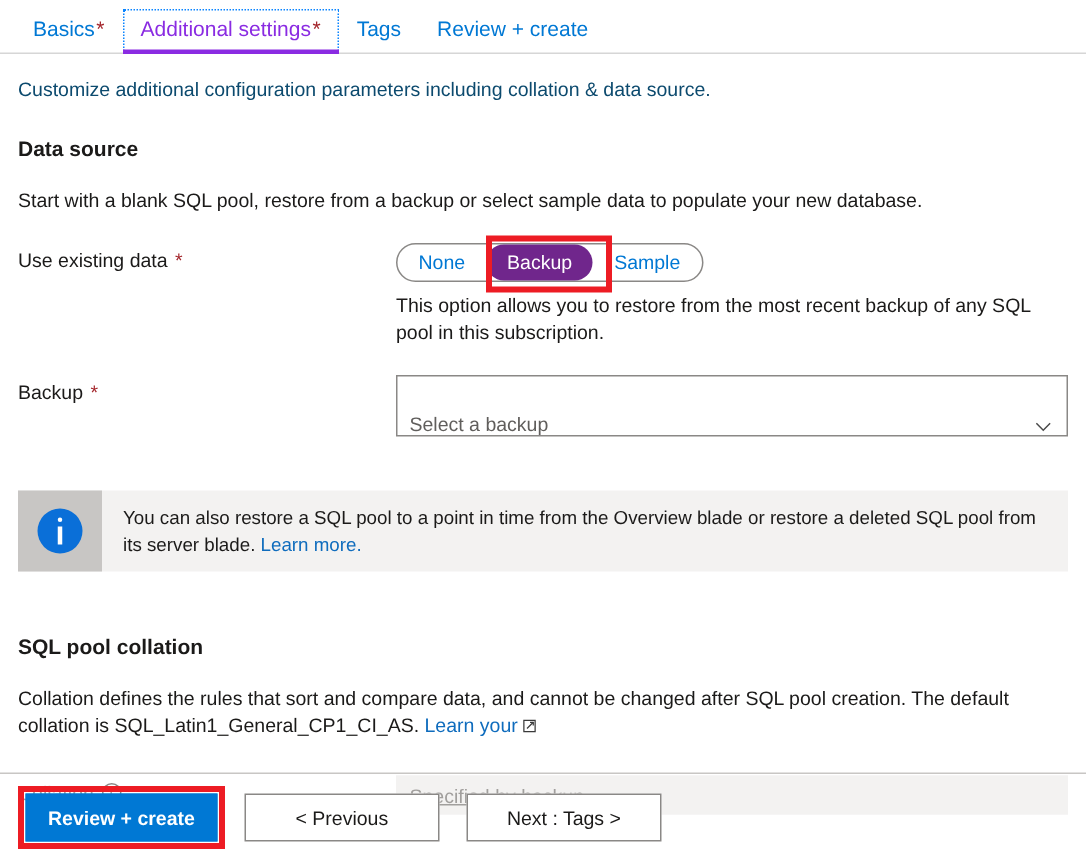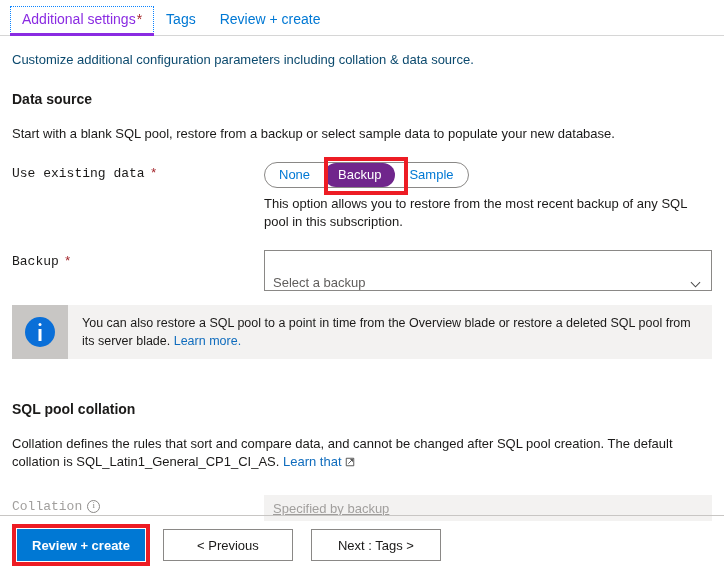--- a/index.html
+++ b/index.html
@@ -94,21 +94,20 @@
   }
   .row-label {
     width: 252px;
     flex: 0 0 252px;
     font-size: 13px;
     padding-top: 4px;
     color: #1b1a19;
     display: flex;
     align-items: center;
     gap: 5px;
-    font-family: Liberation Mono, monospace;
   }
   .row-label.disabled { color: #a19f9d; }
   .row-field {
     flex: 1 1 auto;
     min-width: 0;
   }
   .req-star { color: #a4262c; }
 
   .info-circle {
     display: inline-block;
@@ -213,21 +212,21 @@
     font-size: 13px;
     color: #a19f9d;
     text-decoration: underline;
   }
 
   
   .banner {
     display: flex;
     align-items: stretch;
     background: #f3f2f1;
-    margin-top: 14px;
+    margin-top: 36px;
     min-height: 52px;
   }
   .banner-iconcell {
     flex: 0 0 56px;
     background: #c8c6c4;
     display: flex;
     align-items: center;
     justify-content: center;
   }
   .banner-icon {
@@ -321,20 +320,23 @@
     width: auto;
     height: auto;
   }
 </style>
 </head>
 <body>
 
 <div class="tabstrip">
   <div class="tabstrip-rule"></div>
 
+  <button class="tab">
+    <span>Basics</span><span class="req">*</span>
+  </button>
 
   <button class="tab active">
     <span>Additional settings</span><span class="req">*</span>
   </button>
 
   <button class="tab">
     <span>Tags</span>
   </button>
 
   <button class="tab">
@@ -390,21 +392,21 @@
       <div class="banner-icon"></div>
     </div>
     <div class="banner-text">
       <span>You can also restore a SQL pool to a point in time from the Overview blade or restore a deleted SQL pool from its server blade. </span><a class="link">Learn more.</a>
     </div>
   </div>
 
   <h2 class="section" style="margin-top:42px;">SQL pool collation</h2>
 
   <p class="section-desc" style="max-width:672px;">
-    <span>Collation defines the rules that sort and compare data, and cannot be changed after SQL pool creation. The default collation is SQL_Latin1_General_CP1_CI_AS. </span><a class="link"><span>Learn that</span><span class="ext-icon"><svg viewBox="0 0 12 12" width="10" height="10" aria-hidden="true">
+    <span>Collation defines the rules that sort and compare data, and cannot be changed after SQL pool creation. The default collation is SQL_Latin1_General_CP1_CI_AS. </span><a class="link"><span>Learn your</span><span class="ext-icon"><svg viewBox="0 0 12 12" width="10" height="10" aria-hidden="true">
             <path d="M1.5 1.5 h9 v9 h-9 z" fill="none" stroke="#3a3a3a" stroke-width="1"></path>
             <path d="M4 8 L9 3" fill="none" stroke="#3a3a3a" stroke-width="1"></path>
             <path d="M6.4 3 H9 V5.6" fill="none" stroke="#3a3a3a" stroke-width="1"></path>
           </svg></span></a>
   </p>
 
   <div class="row" style="margin-top:24px;">
     <div class="row-label disabled">
       <span>Collation</span>
       <span class="info-circle"></span>

